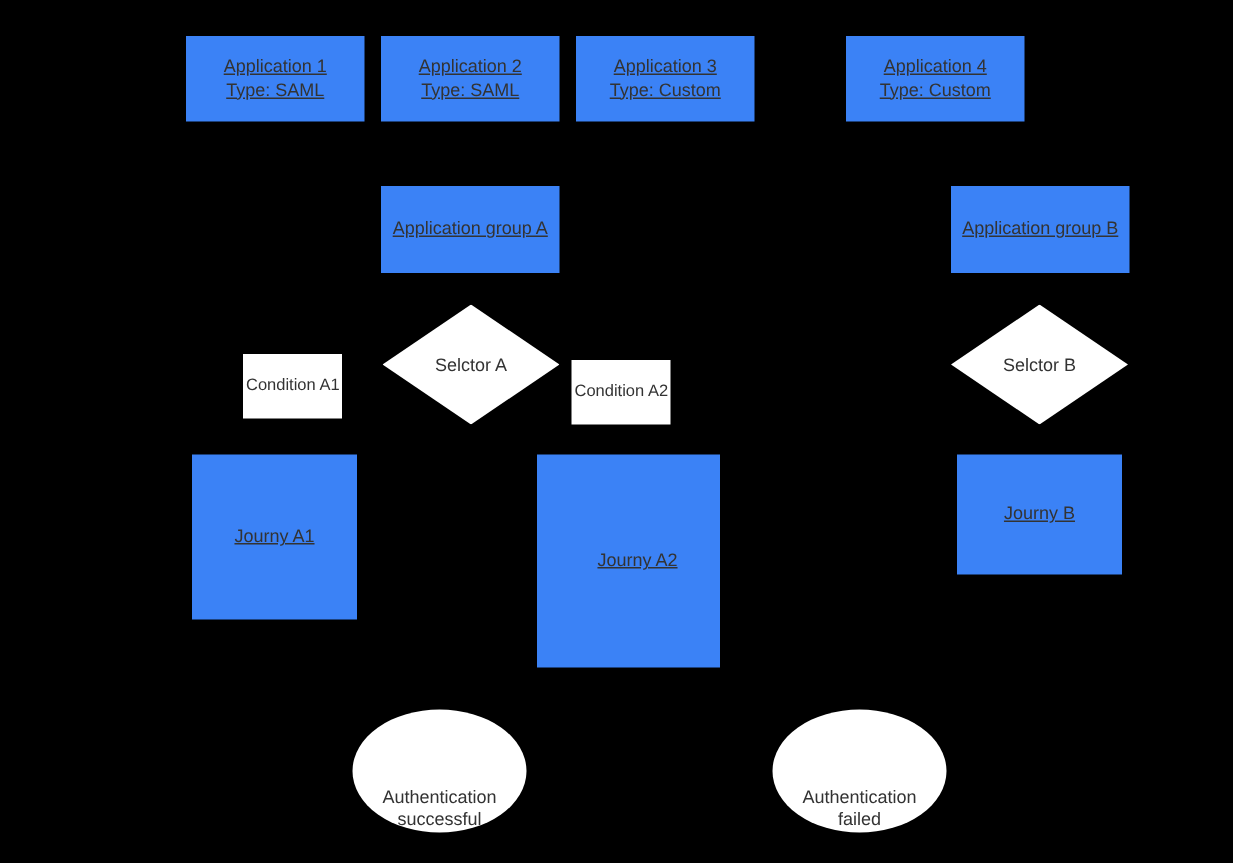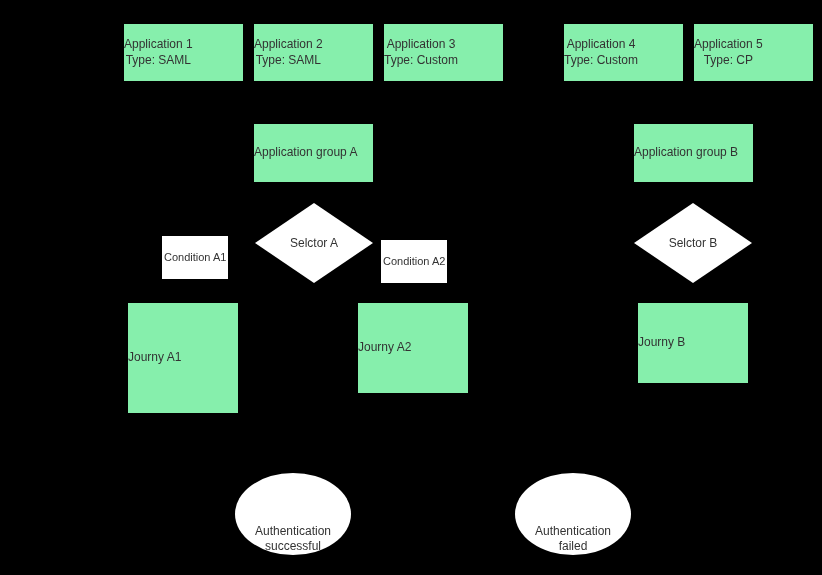--- a/index.html
+++ b/index.html
@@ -7,26 +7,28 @@
     position: relative;
     width: 822px;
     height: 575px;
     background: #000000;
     font-family: "Liberation Sans", sans-serif;
     color: #333333;
     overflow: hidden;
   }
   .box {
     position: absolute;
-    background: #86efac;
+    background: #3b82f6;
     display: flex;
     align-items: center;
+    justify-content: center;
     text-align: center;
     font-size: 12px;
     line-height: 1.3;
+    text-decoration: underline;
   }
   .box .lbl { display: block; }
   .diamond {
     position: absolute;
     background: #ffffff;
     clip-path: polygon(50% 0, 100% 50%, 50% 100%, 0 50%);
     display: flex;
     align-items: center;
     justify-content: center;
     text-align: right;
@@ -67,21 +69,21 @@
   
   #selA { left: 255px; top: 203px; width: 118px; height: 80px; }
   #selB { left: 634px; top: 203px; width: 118px; height: 80px; }
 
   
   #condA1 { left: 162px; top: 236px; }
   #condA2 { left: 381px; top: 240px; }
 
   
   #jA1 { left: 128px; top: 303px; width: 110px; height: 110px; }
-  #jA2 { left: 358px; top: 303px; width: 110px; height: 90px; }
+  #jA2 { left: 358px; top: 303px; width: 110px; height: 142px; padding-left: 12px; }
   #jB  { left: 638px; top: 303px; width: 110px; height: 80px; }
 
   
   #outSuccess { left: 235px; top: 473px; width: 116px; height: 82px; }
   #outFailed  { left: 515px; top: 473px; width: 116px; height: 82px; }
 </style>
 </head>
 <body>
 
 <div class="canvas">
@@ -101,26 +103,20 @@
   <div class="box" id="app3">
     <span class="lbl">
       <span>Application 3</span><br>
       <span>Type: Custom</span>
     </span>
   </div>
   <div class="box" id="app4">
     <span class="lbl">
       <span>Application 4</span><br>
       <span>Type: Custom</span>
-    </span>
-  </div>
-  <div class="box" id="app5">
-    <span class="lbl">
-      <span>Application 5</span><br>
-      <span>Type: CP</span>
     </span>
   </div>
 
   <div class="box" id="groupA">
     <span class="lbl">Application group A</span>
   </div>
   <div class="box" id="groupB">
     <span class="lbl">Application group B</span>
   </div>
 

